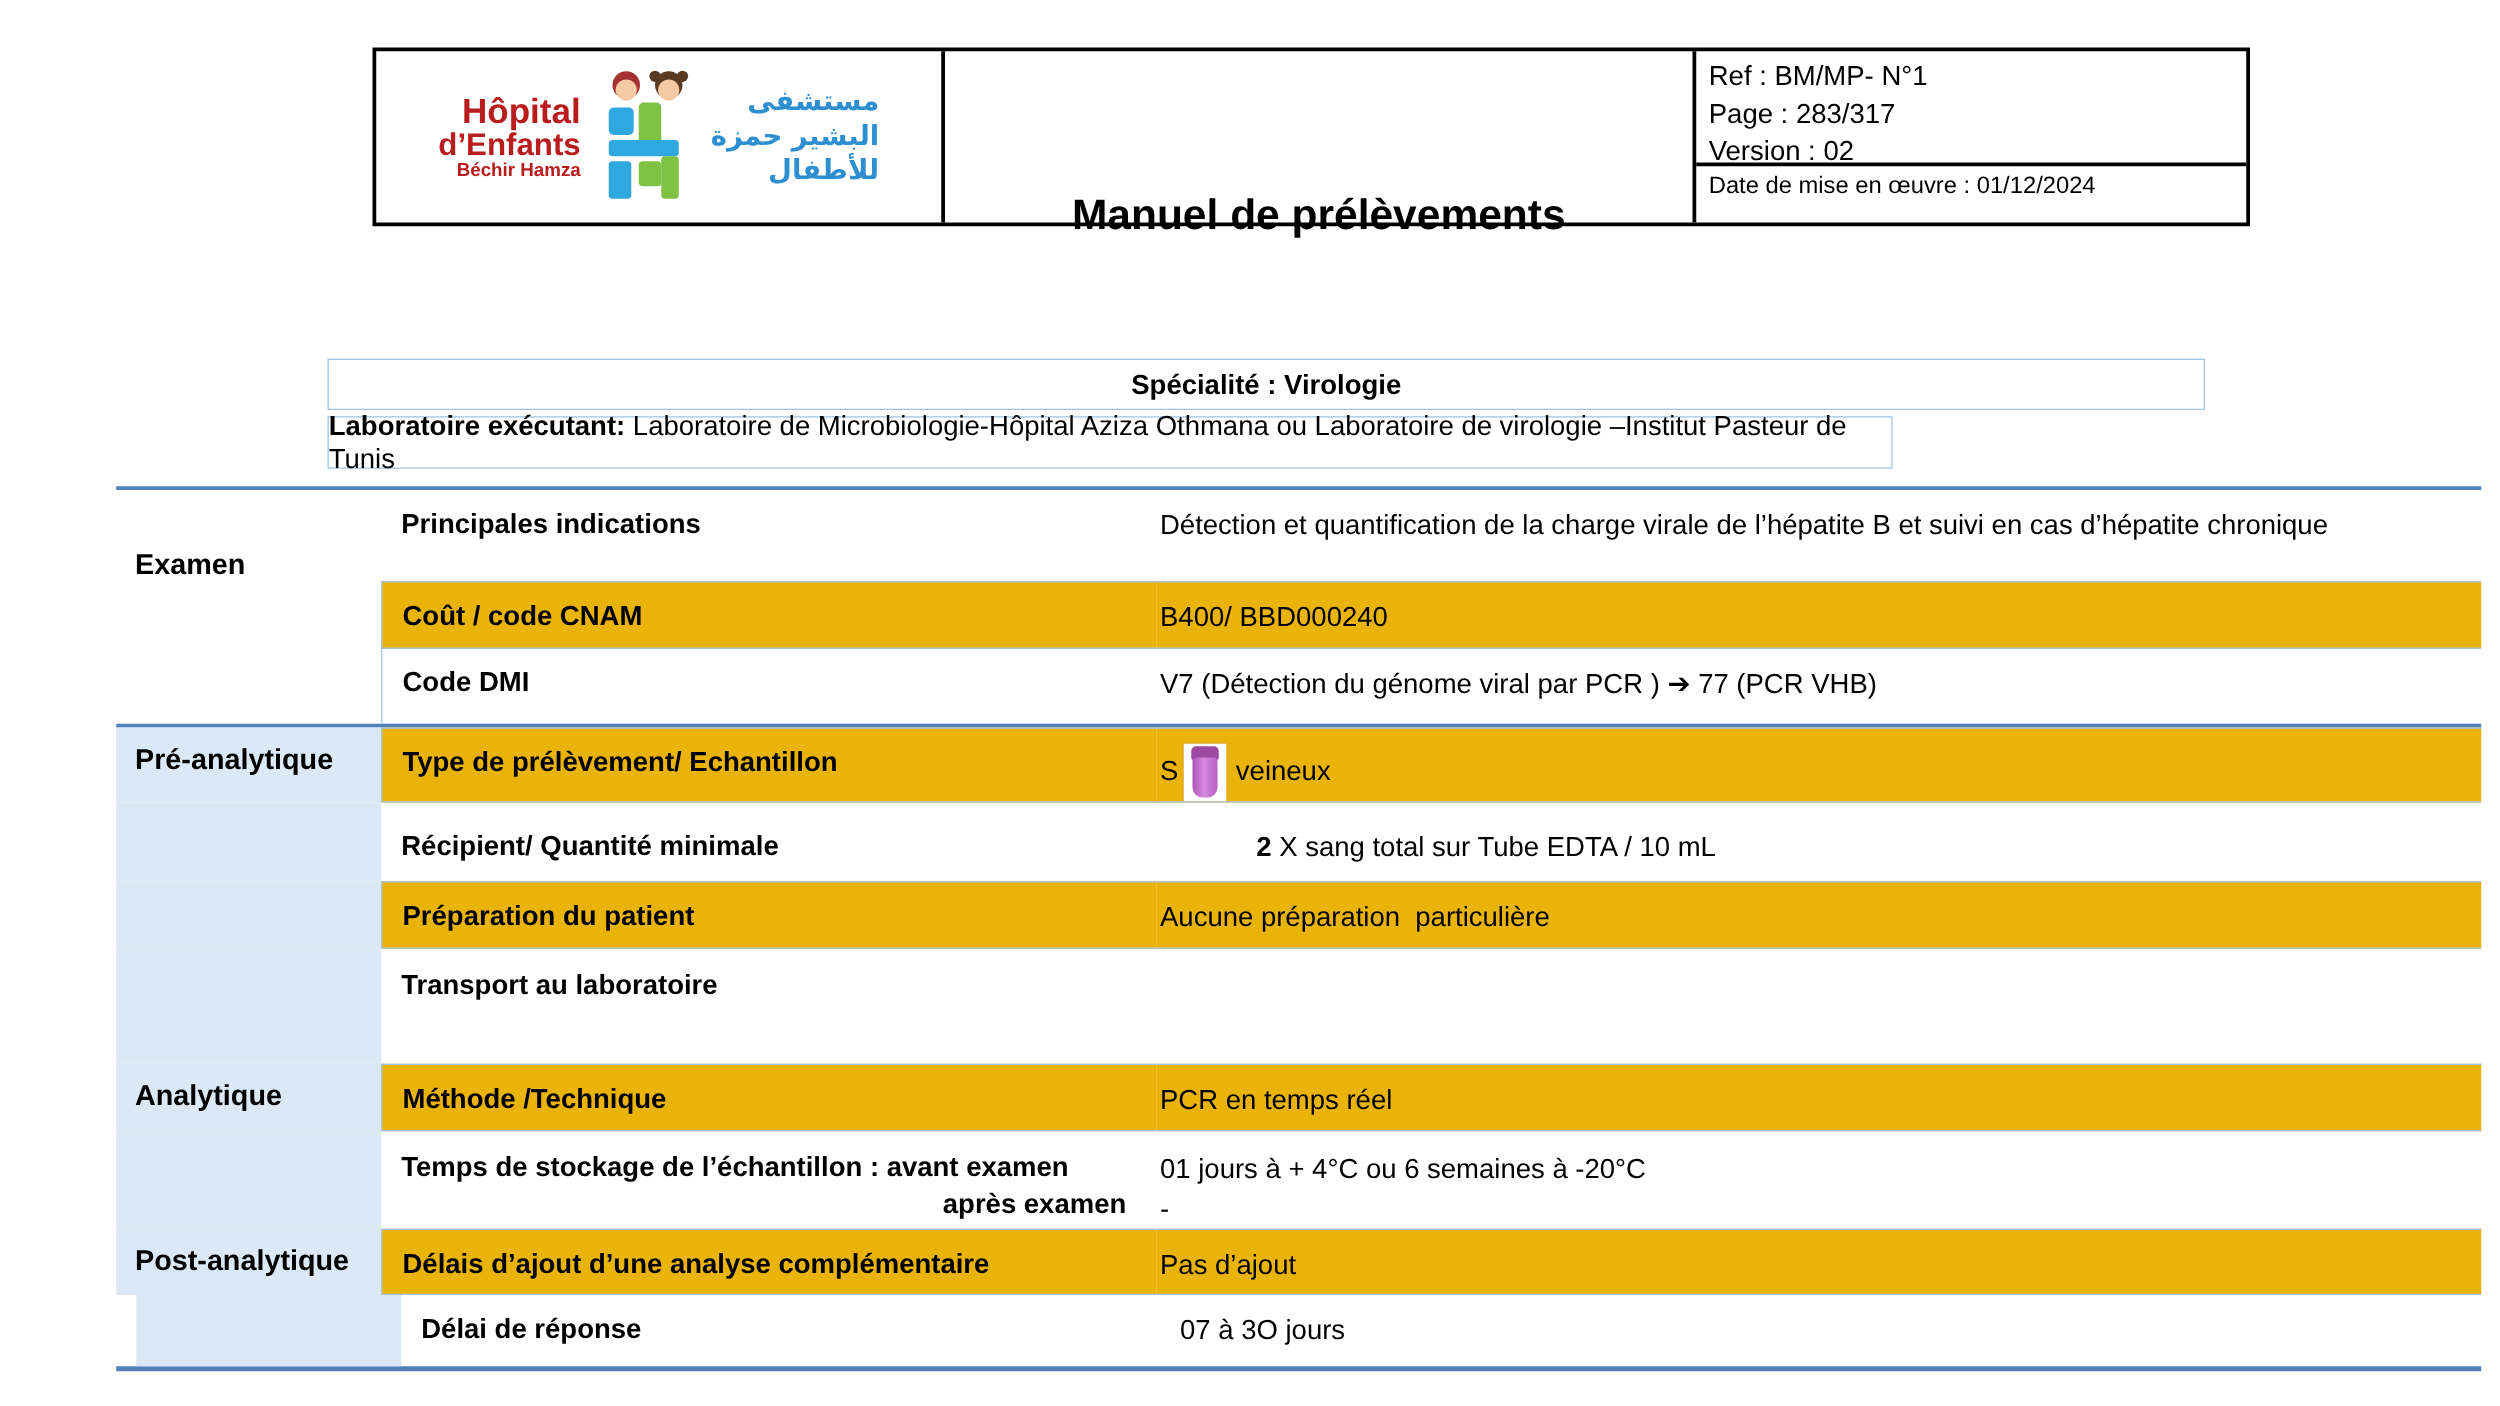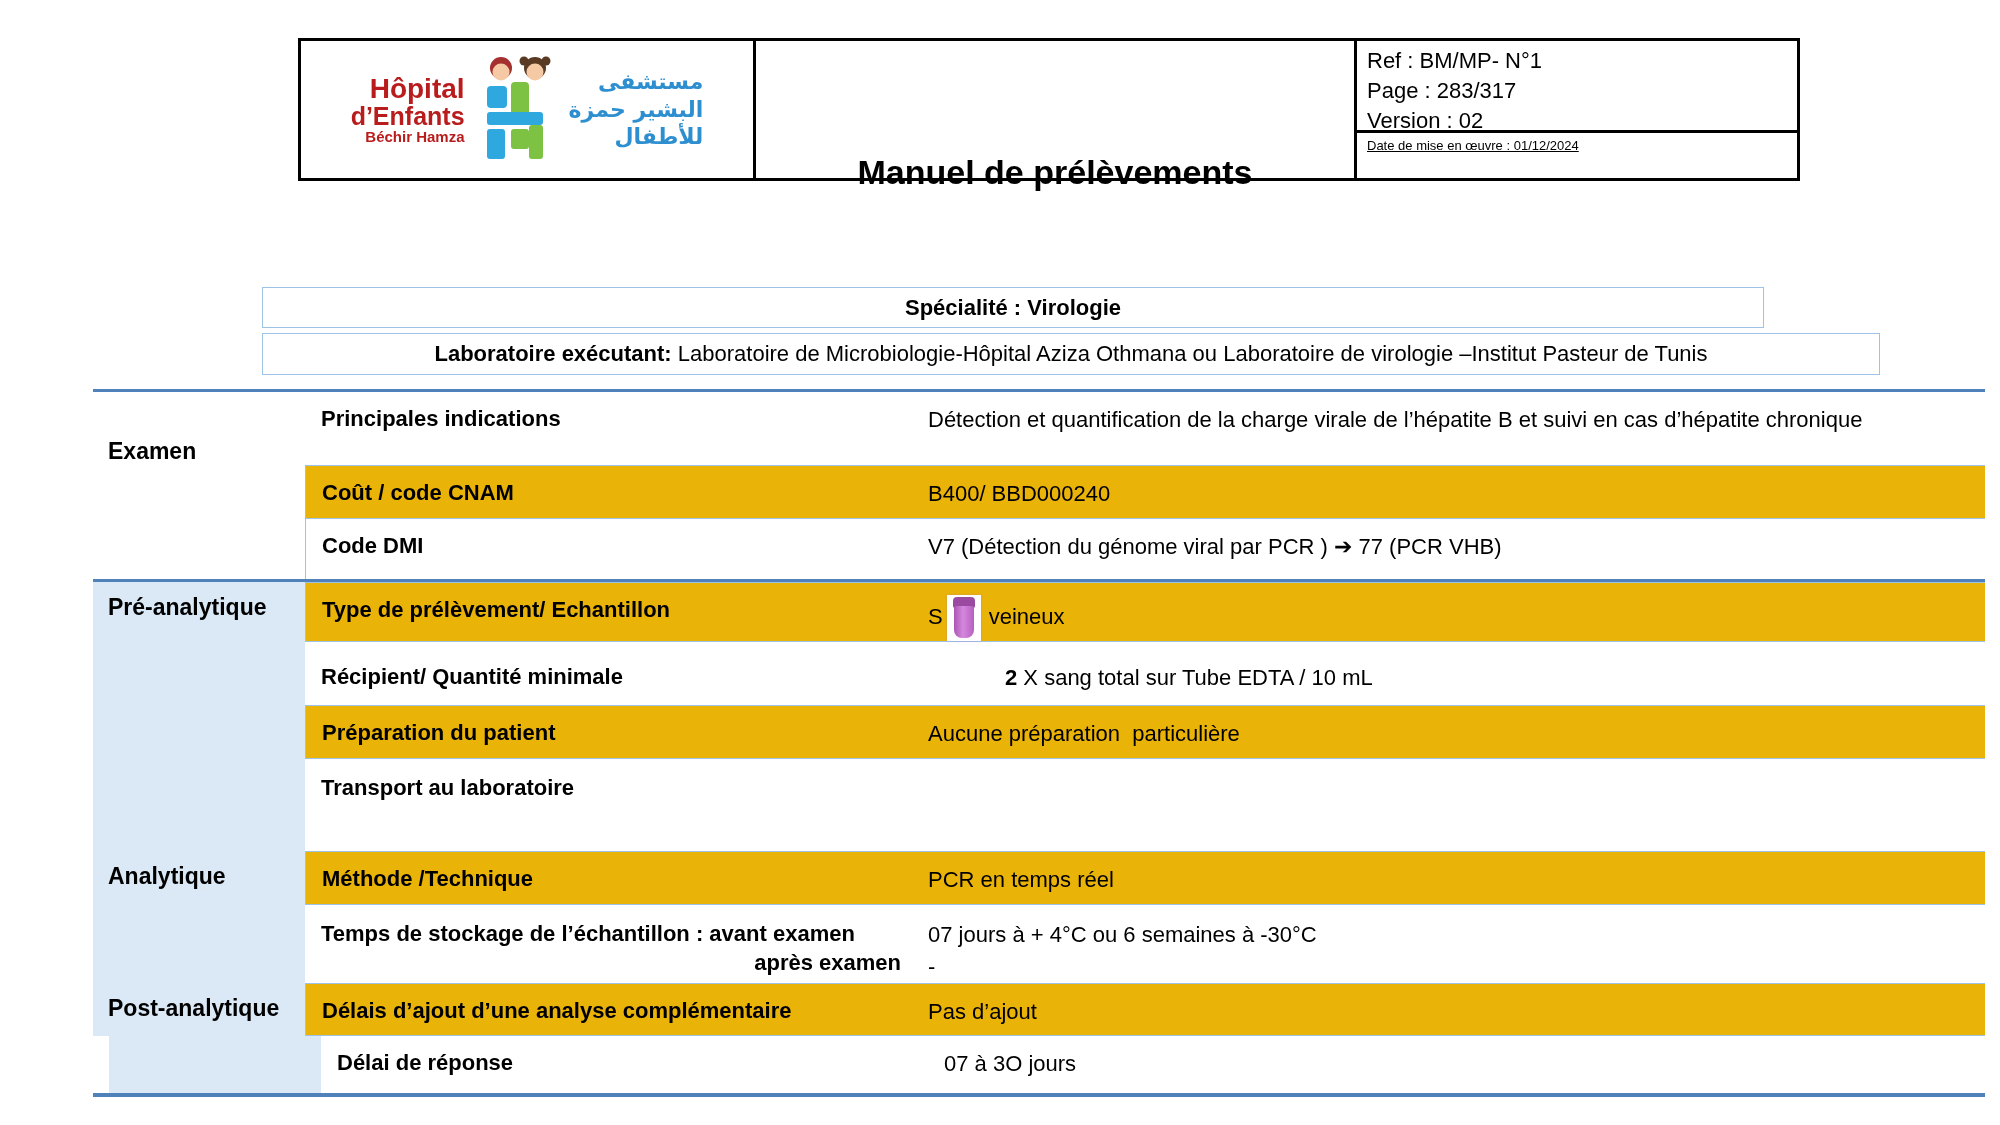--- a/index.html
+++ b/index.html
@@ -8,39 +8,39 @@
 
   
   .header-box{position:absolute;left:298px;top:38px;width:1502px;height:143px;
               border:3px solid #000;box-sizing:border-box;display:flex;}
   .logo-cell{flex:0 0 452px;display:flex;align-items:center;justify-content:center;gap:10px;box-sizing:border-box;}
   .title-cell{flex:1;border-left:3px solid #000;border-right:3px solid #000;box-sizing:border-box;
               display:flex;justify-content:center;align-items:flex-start;padding-top:68px;}
   .manual-title{font-size:34px;font-weight:bold;margin-top:44px;}
   .ref-cell{flex:0 0 440px;box-sizing:border-box;display:flex;flex-direction:column;}
   .ref-top{padding:5px 0 0 10px;font-size:22px;line-height:30px;border-bottom:3px solid #000;height:92px;box-sizing:border-box;}
-  .ref-date{padding:5px 0 0 10px;font-size:13px;text-decoration:underline;}
+  .ref-date{padding:5px 0 0 10px;font-size:19px;}
 
   
   .logo-fr{text-align:right;color:#b91c1c;font-weight:bold;line-height:1.05;}
   .logo-fr .l1{font-size:28px;}
   .logo-fr .l2{font-size:25px;}
   .logo-fr .l3{font-size:15px;}
   .logo-ar{text-align:right;direction:rtl;color:#2e8fd0;font-weight:bold;line-height:1.25;
            font-family:"DejaVu Sans",sans-serif;font-size:22px;}
   .logo-svg{display:block;}
 
   
   .doc-titlebar{position:absolute;left:262px;top:224px;width:1502px;height:60px;background:#5b9bd5;
                 display:flex;align-items:center;justify-content:center;}
   .doc-titlebar span{color:#fff;font-size:30px;font-weight:bold;letter-spacing:-0.3px;}
   .spec-row{position:absolute;left:262px;top:287px;width:1502px;height:41px;border:1px solid #9dc3e6;
             box-sizing:border-box;display:flex;align-items:center;justify-content:center;
             font-size:22px;font-weight:bold;}
-  .labo-row{position:absolute;left:262px;top:333px;width:1618px;height:42px;border:1px solid #9dc3e6;
+  .labo-row{position:absolute;left:262px;top:333px;width:1252px;height:42px;border:1px solid #9dc3e6;
             box-sizing:border-box;display:flex;align-items:center;justify-content:center;font-size:22px;}
   .labo-row b{font-weight:bold;}
 
   
   .exam-table{position:absolute;left:93px;top:389px;width:1892px;border-bottom:4px solid #4f81bb;}
   .trow{display:flex;box-sizing:border-box;}
   .trow.section-start{border-top:3px solid #4f81bb;}
   .tcat{flex:0 0 212px;box-sizing:border-box;padding:12px 6px 0 15px;font-size:23px;font-weight:bold;}
   .tcat.blue{background:#dbe8f5;}
   .tlabel{flex:0 0 620px;box-sizing:border-box;padding:12px 10px 0 16px;font-size:22px;font-weight:bold;line-height:29px;}
@@ -161,21 +161,21 @@
           <div>Méthode /Technique</div>
         </div>
         <div class="tvalue shaded" style="padding-top: 12px;"><div>PCR en temps réel</div></div>
       </div>
       <div class="trow" style="min-height: 77px;">
         <div class="tcat blue" style="padding-top: 14px;"></div>
         <div class="tlabel" style="padding-top: 14px;">
           <div>Temps de stockage de l’échantillon : avant examen</div>
           <div class="label2">après examen</div>
         </div>
-        <div class="tvalue" style="padding-top: 14px;"><div>07 jours à + 4°C ou 6 semaines à -30°C</div><div>-</div></div>
+        <div class="tvalue" style="padding-top: 14px;"><div>01 jours à + 4°C ou 6 semaines à -20°C</div><div>-</div></div>
       </div>
       <div class="trow" style="min-height: 53px;">
         <div class="tcat blue" style="padding-top: 12px;">Post-analytique</div>
         <div class="tlabel shaded" style="padding-top: 12px;">
           <div>Délais d’ajout d’une analyse complémentaire</div>
         </div>
         <div class="tvalue shaded" style="padding-top: 12px;"><div>Pas d’ajout</div></div>
       </div>
       <div class="trow" style="min-height: 57px; margin-left: 16px;">
         <div class="tcat blue" style="padding-top: 12px;"></div>

